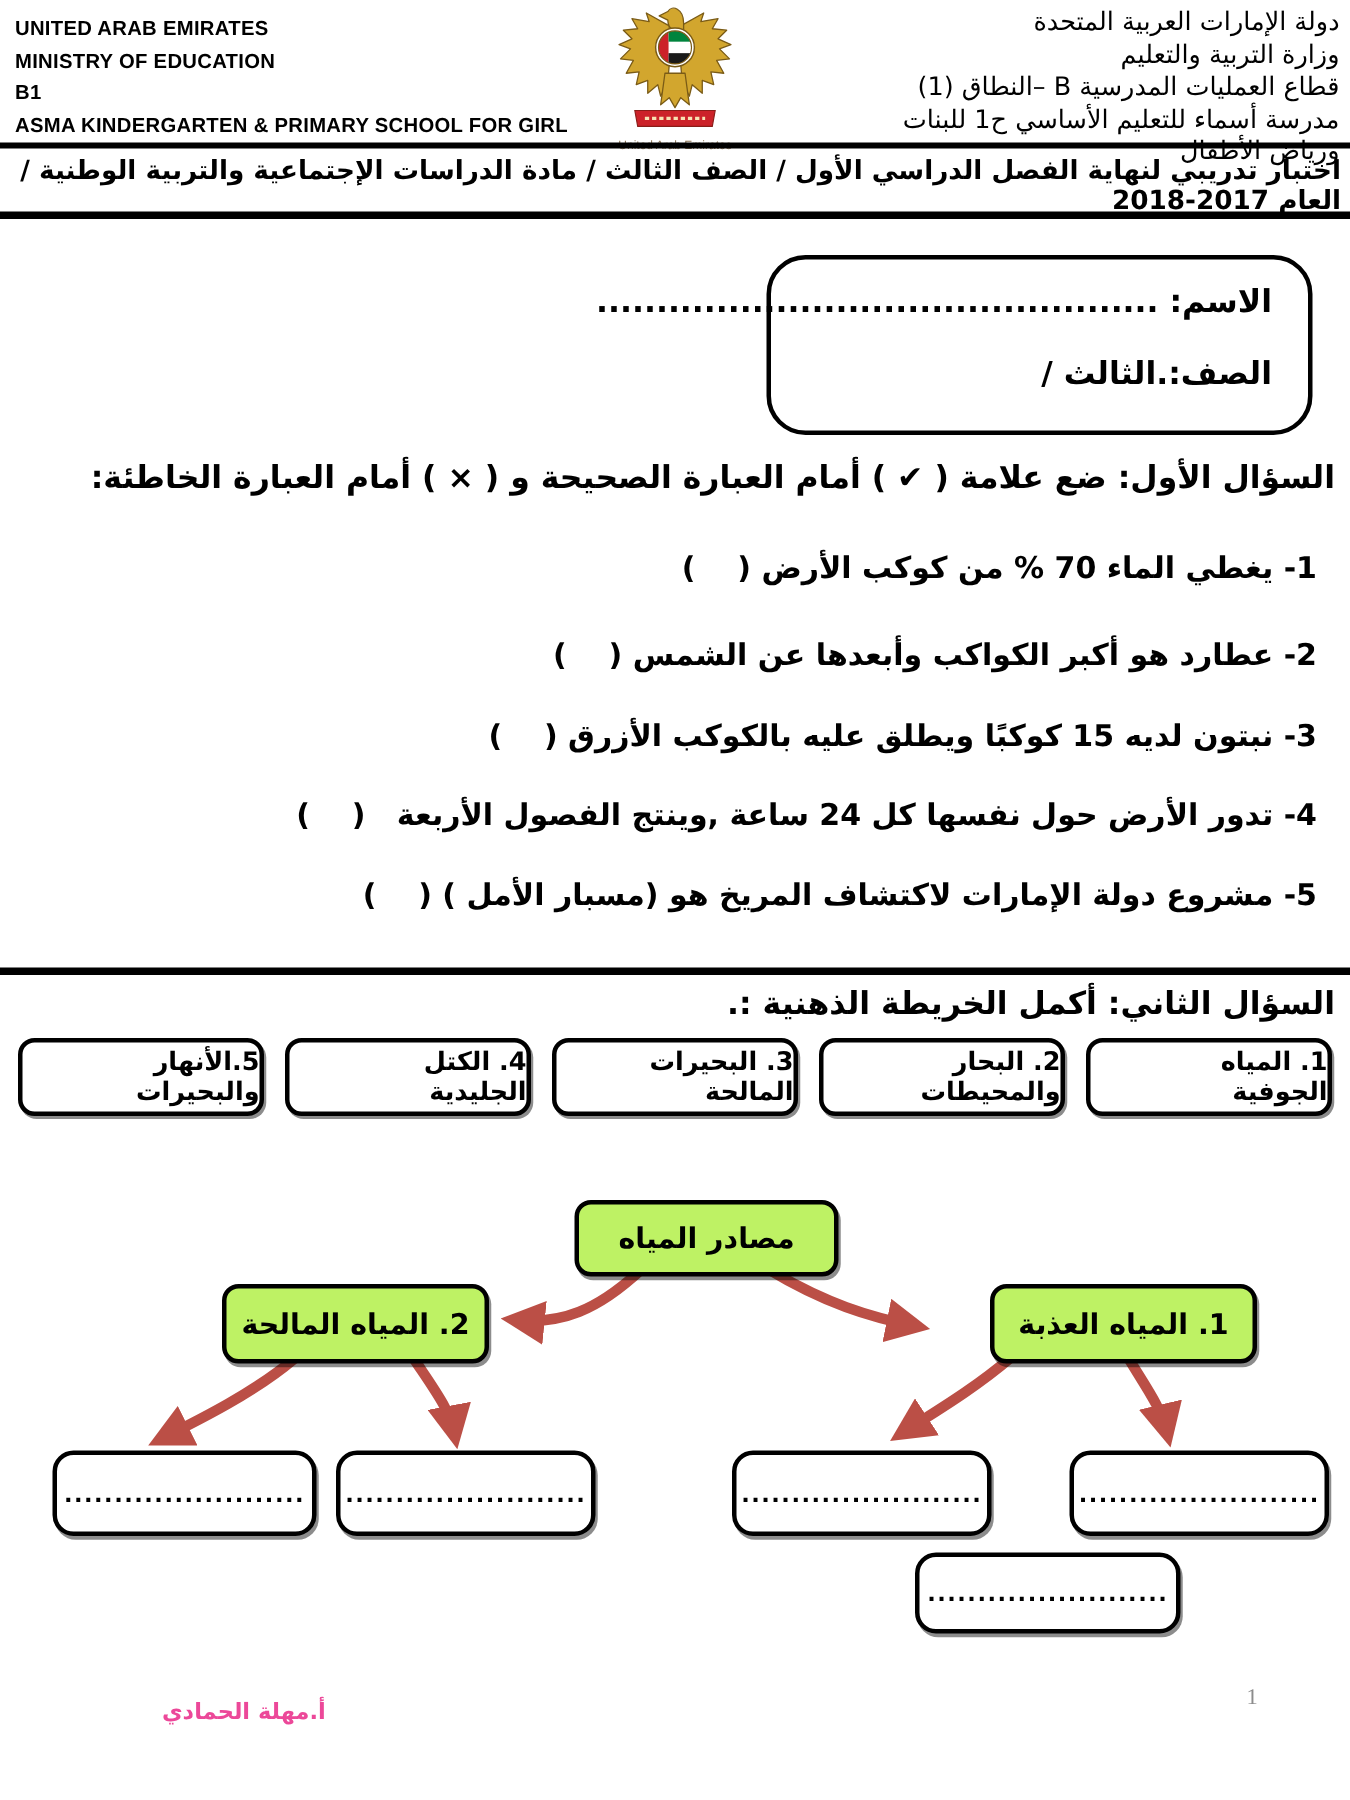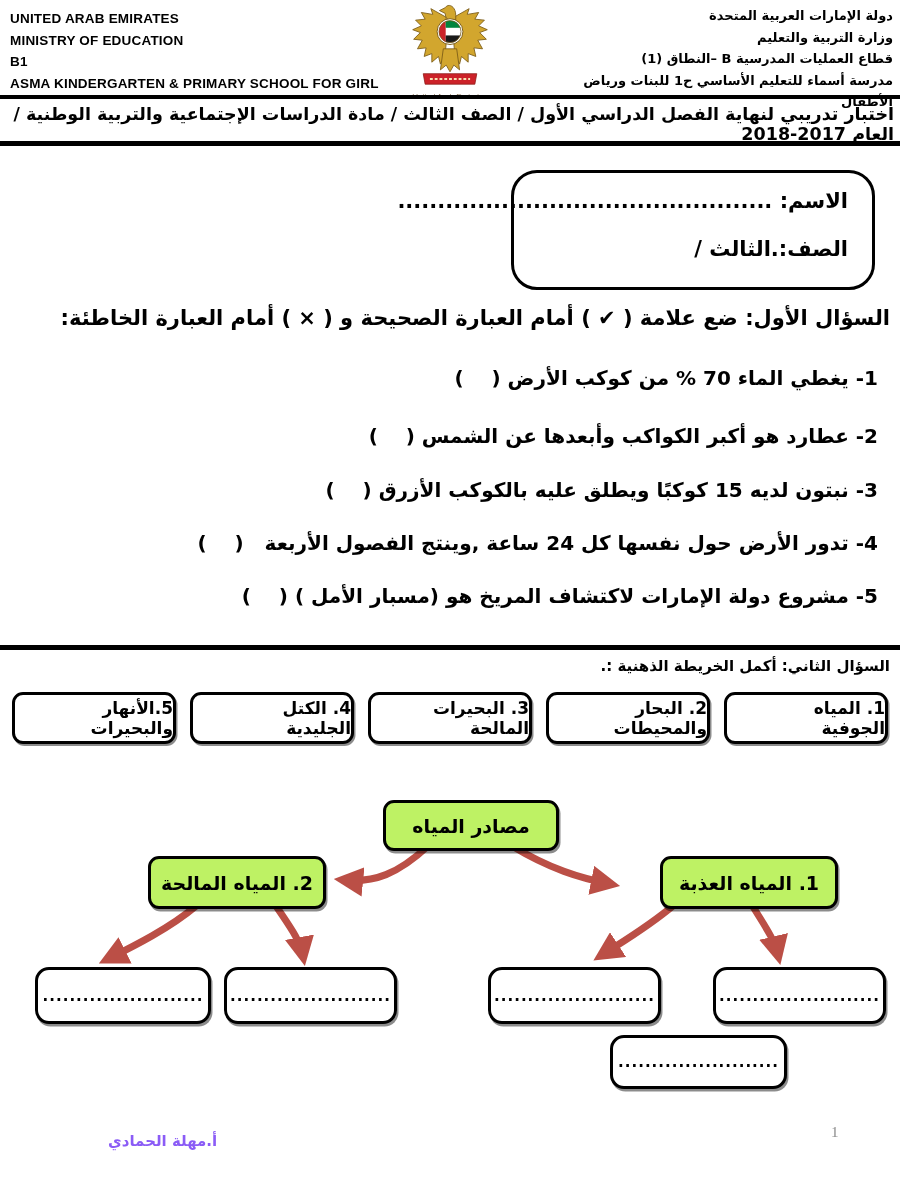--- a/index.html
+++ b/index.html
@@ -9,22 +9,22 @@
   }
 
   
   .hdr-left {
     position:absolute; left:10px; top:8px;
     font-family:"Liberation Sans", sans-serif; font-weight:bold;
     font-size:13.5px; line-height:21.5px; letter-spacing:0.2px;
   }
   .hdr-right {
     position:absolute; right:7px; top:5px; width:330px;
-    direction:rtl; text-align:right; font-weight:bold;
-    font-size:13px; line-height:21.5px;
+    direction:rtl; text-align:right; font-weight:normal;
+    font-size:17px; line-height:21.5px;
   }
   .emblem { position:absolute; left:398px; top:1px; width:104px; text-align:center; }
   .emblem-caption {
     font-family:"Liberation Sans", sans-serif; font-size:8px; color:#8b7355; margin-top:-1px;
   }
 
   .rule { position:absolute; left:0; width:900px; background:#000; }
   .rule-1 { top:95px;  height:4px; }
   .rule-2 { top:141px; height:5px; }
   .rule-3 { top:645px; height:5px; }
@@ -50,21 +50,21 @@
   .q1-item {
     position:absolute; right:22px; left:6px;
     direction:rtl; text-align:right; font-weight:bold; font-size:20px; white-space:pre;
   }
   .q1-i0 { top:366px; } .q1-i1 { top:424px; } .q1-i2 { top:478px; }
   .q1-i3 { top:531px; } .q1-i4 { top:584px; }
 
   
   .q2-title {
     position:absolute; top:657px; right:10px;
-    direction:rtl; text-align:right; font-weight:bold; font-size:15px;
+    direction:rtl; text-align:right; font-weight:bold; font-size:21px;
   }
   .bank {
     position:absolute; top:692px; left:12px; right:12px; height:52px;
     display:flex; direction:rtl; gap:14px;
   }
   .bank-box {
     flex:1; border:3px solid #000; border-radius:11px; background:#fff;
     display:flex; align-items:center; justify-content:center;
     font-weight:bold; font-size:17px; direction:rtl;
     box-shadow:1.5px 2px 0 rgba(0,0,0,0.45);
@@ -91,21 +91,21 @@
   .blank-b { left:224px; top:967px;  width:167px; height:51px; }
   .blank-c { left:488px; top:967px;  width:167px; height:51px; }
   .blank-d { left:713px; top:967px;  width:167px; height:51px; }
   .blank-e { left:610px; top:1035px; width:171px; height:48px; }
 
   .arrows { position:absolute; left:0; top:780px; width:900px; height:320px; pointer-events:none; }
 
   
   .footer-teacher {
     position:absolute; left:108px; top:1132px; direction:rtl;
-    color:#8b5cf6; font-weight:bold; font-size:15px;
+    color:#ec4899; font-weight:bold; font-size:15px;
   }
   .footer-page {
     position:absolute; left:831px; top:1124px;
     color:#8c8c8c; font-size:15px; font-family:"Liberation Serif", serif;
   }
 </style>
 </head>
 <body>
 
 <div class="page">

